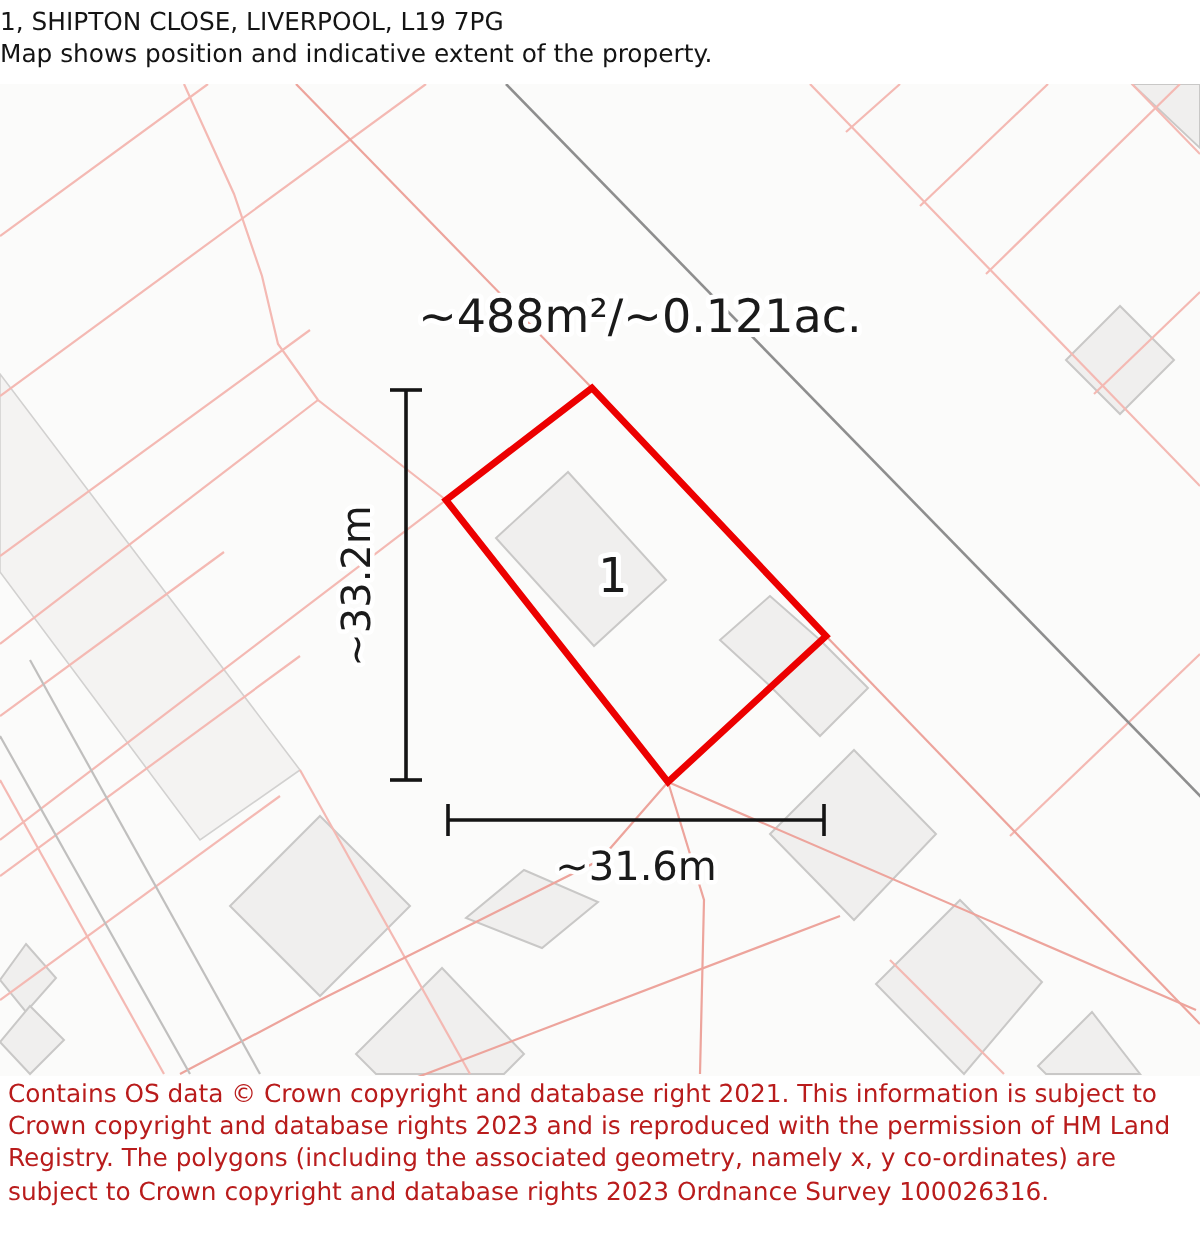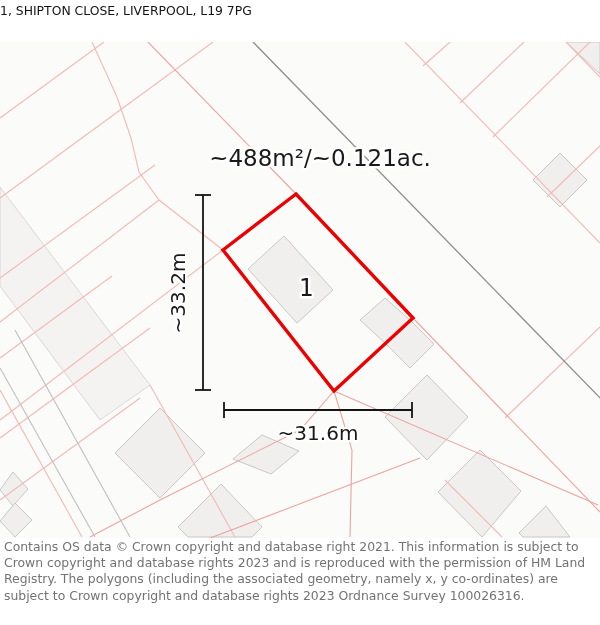--- a/index.html
+++ b/index.html
@@ -19,29 +19,30 @@
   .red-plot{fill:none;stroke:var(--property_red,#ec0000);stroke-width:3.4;stroke-linejoin:miter;}
   .measure{stroke:#141414;stroke-width:1.8;fill:none;}
   .map-label{font-family:"DejaVu Sans",sans-serif;fill:var(--label_color,#1a1a1a);
              text-anchor:middle;paint-order:stroke;stroke:#ffffff;stroke-width:5px;
              stroke-linejoin:round;}
   .area-label{font-size:23px;}
   .plot-label{font-size:24px;font-family:"DejaVu Sans Mono","DejaVu Sans",monospace;}
   .measure-label{font-size:20px;stroke-width:4.5px;}
   footer{position:absolute;top:538px;left:0;width:600px;box-sizing:border-box;
          padding:1px 4px 0 4px;}
-  footer p{margin:0;font-size:12.4px;line-height:16.2px;color:#737373;}
+  footer p{margin:0;font-size:12.4px;line-height:16.2px;color:#b91c1c;}
 </style>
 </head>
 <body>
 
 <div class="page">
 
   <header>
     <div class="hdr-title">1, SHIPTON CLOSE, LIVERPOOL, L19 7PG</div>
+    <div class="hdr-sub">Map shows position and indicative extent of the property.</div>
   </header>
 
   <svg class="map" width="600" height="496" viewBox="0 42 600 496" xmlns="http://www.w3.org/2000/svg">
     <rect class="map-bg" x="0" y="42" width="600" height="496"></rect>
     <g>
         <polygon points="0,187 150,385 100,420 0,286" class="band"></polygon>
         <polygon points="284,236 248,269 297,323 333,290" class="building"></polygon>
         <polygon points="385,298 360,320 385,343 410,320" class="building"></polygon>
         <polygon points="410,320 385,343 410,368 434,344" class="building"></polygon>
         <polygon points="560,153 533,180 560,207 587,180" class="building"></polygon>

